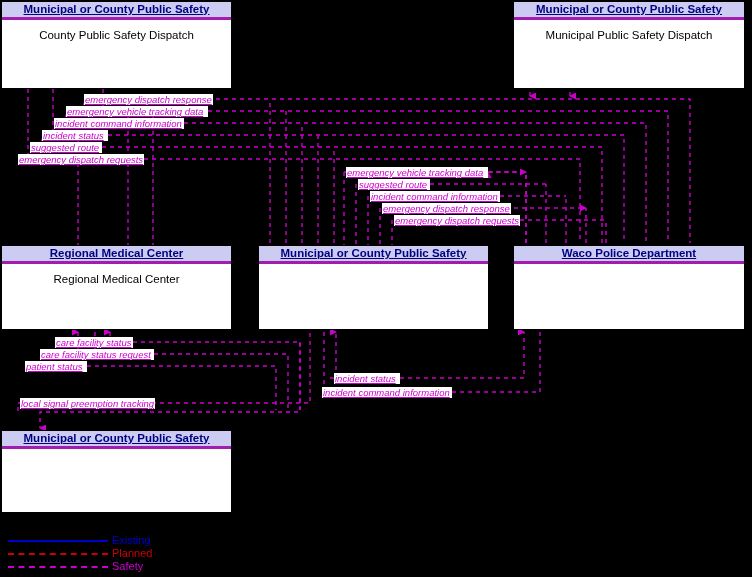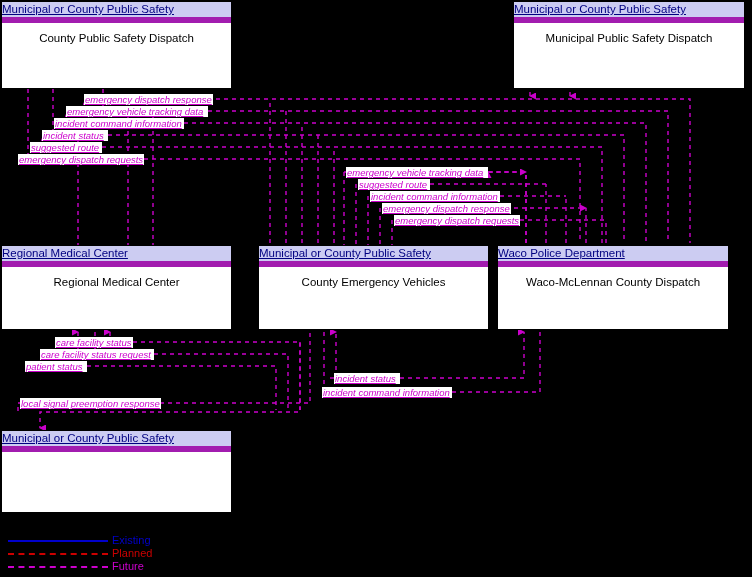--- a/index.html
+++ b/index.html
@@ -2,23 +2,23 @@
 <html><head>
 <meta charset="utf-8">
 <style>
   html,body{margin:0;padding:0;background:#000;}
   body{width:752px;height:577px;position:relative;overflow:hidden;
        font-family:"Liberation Sans","DejaVu Sans",sans-serif;}
   #stage{position:relative;width:752px;height:577px;background:#000;}
 
   
   .box{position:absolute;background:#ffffff;border:1px solid #000000;box-sizing:border-box;}
-  .box-header{background:#ccccf2;border-bottom:6px solid #a21caf;color:#000080;
-              font-size:11.5px;line-height:15px;height:15px;text-align:left;
-              white-space:nowrap;overflow:hidden;text-decoration:underline;}
+  .box-header{background:#ccccf2;border-bottom:3px solid #a21caf;color:#000080;
+              font-size:11.5px;line-height:15px;height:15px;text-align:center;
+              white-space:nowrap;overflow:hidden;text-decoration:underline;font-weight:bold;}
   .box-title{color:#000000;font-size:11.5px;line-height:15px;text-align:center;
              margin-top:8px;white-space:nowrap;overflow:hidden;}
 
   
   .flow-label{position:absolute;background:#ffffff;color:#cc00cc;
               font-size:9.5px;line-height:11px;height:11px;white-space:nowrap;
               text-decoration:underline;padding:0 1px;box-sizing:border-box;font-style:italic;}
   .legend-row{position:absolute;height:14px;}
   .legend-line{position:absolute;left:8px;top:6px;width:100px;height:0;border-top-width:2px;}
   .legend-text{position:absolute;left:112px;top:0;font-size:11px;line-height:13px;white-space:nowrap;}
@@ -122,25 +122,23 @@
       <div class="box" style="left: 513px; top: 1px; width: 232px; height: 88px;">
         <div class="box-header">Municipal or County Public Safety</div>
         <div class="box-title">Municipal Public Safety Dispatch</div>
       </div>
       <div class="box" style="left: 1px; top: 245px; width: 231px; height: 85px;">
         <div class="box-header">Regional Medical Center</div>
         <div class="box-title">Regional Medical Center</div>
       </div>
       <div class="box" style="left: 258px; top: 245px; width: 231px; height: 85px;">
         <div class="box-header">Municipal or County Public Safety</div>
-        <div class="box-title">County Emergency Vehicles</div>
       </div>
-      <div class="box" style="left: 497px; top: 245px; width: 232px; height: 85px;">
+      <div class="box" style="left: 513px; top: 245px; width: 232px; height: 85px;">
         <div class="box-header">Waco Police Department</div>
-        <div class="box-title">Waco-McLennan County Dispatch</div>
       </div>
       <div class="box" style="left: 1px; top: 430px; width: 231px; height: 83px;">
         <div class="box-header">Municipal or County Public Safety</div>
       </div>
     </div>
 
   <div id="flows-layer">
       <div class="flow-label" style="left: 84px; top: 94px; min-width: 124px; color: rgb(204, 0, 204);">emergency dispatch response</div>
       <div class="flow-label" style="left: 66px; top: 106px; min-width: 142px; color: rgb(204, 0, 204);">emergency vehicle tracking data</div>
       <div class="flow-label" style="left: 54px; top: 118px; min-width: 130px; color: rgb(204, 0, 204);">incident command information</div>
@@ -148,33 +146,33 @@
       <div class="flow-label" style="left: 30px; top: 142px; min-width: 72px; color: rgb(204, 0, 204);">suggested route</div>
       <div class="flow-label" style="left: 18px; top: 154px; min-width: 126px; color: rgb(204, 0, 204);">emergency dispatch requests</div>
       <div class="flow-label" style="left: 346px; top: 167px; min-width: 142px; color: rgb(204, 0, 204);">emergency vehicle tracking data</div>
       <div class="flow-label" style="left: 358px; top: 179px; min-width: 72px; color: rgb(204, 0, 204);">suggested route</div>
       <div class="flow-label" style="left: 370px; top: 191px; min-width: 130px; color: rgb(204, 0, 204);">incident command information</div>
       <div class="flow-label" style="left: 382px; top: 203px; min-width: 124px; color: rgb(204, 0, 204);">emergency dispatch response</div>
       <div class="flow-label" style="left: 394px; top: 215px; min-width: 126px; color: rgb(204, 0, 204);">emergency dispatch requests</div>
       <div class="flow-label" style="left: 55px; top: 337px; min-width: 78px; color: rgb(204, 0, 204);">care facility status</div>
       <div class="flow-label" style="left: 40px; top: 349px; min-width: 114px; color: rgb(204, 0, 204);">care facility status request</div>
       <div class="flow-label" style="left: 25px; top: 361px; min-width: 62px; color: rgb(204, 0, 204);">patient status</div>
-      <div class="flow-label" style="left: 20px; top: 398px; min-width: 132px; color: rgb(204, 0, 204);">local signal preemption response</div>
+      <div class="flow-label" style="left: 20px; top: 398px; min-width: 132px; color: rgb(204, 0, 204);">local signal preemption tracking</div>
       <div class="flow-label" style="left: 334px; top: 373px; min-width: 66px; color: rgb(204, 0, 204);">incident status</div>
       <div class="flow-label" style="left: 322px; top: 387px; min-width: 130px; color: rgb(204, 0, 204);">incident command information</div>
     </div>
 
   <div id="legend-layer">
       <div class="legend-row" style="left: 0px; top: 534px; width: 220px;">
         <div class="legend-line" style="border-top-style: solid; border-top-color: rgb(0, 0, 204);"></div>
         <div class="legend-text" style="color: rgb(0, 0, 204); text-align: center;">Existing</div>
       </div>
       <div class="legend-row" style="left: 0px; top: 547px; width: 220px;">
         <div class="legend-line" style="border-top-style: dashed; border-top-color: rgb(204, 0, 0);"></div>
         <div class="legend-text" style="color: rgb(204, 0, 0);">Planned</div>
       </div>
       <div class="legend-row" style="left: 0px; top: 560px; width: 220px;">
         <div class="legend-line" style="border-top-style: dashed; border-top-color: rgb(204, 0, 204);"></div>
-        <div class="legend-text" style="color: rgb(204, 0, 204);">Future</div>
+        <div class="legend-text" style="color: rgb(204, 0, 204);">Safety</div>
       </div>
     </div>
 
 </div>
 
 </body></html>

